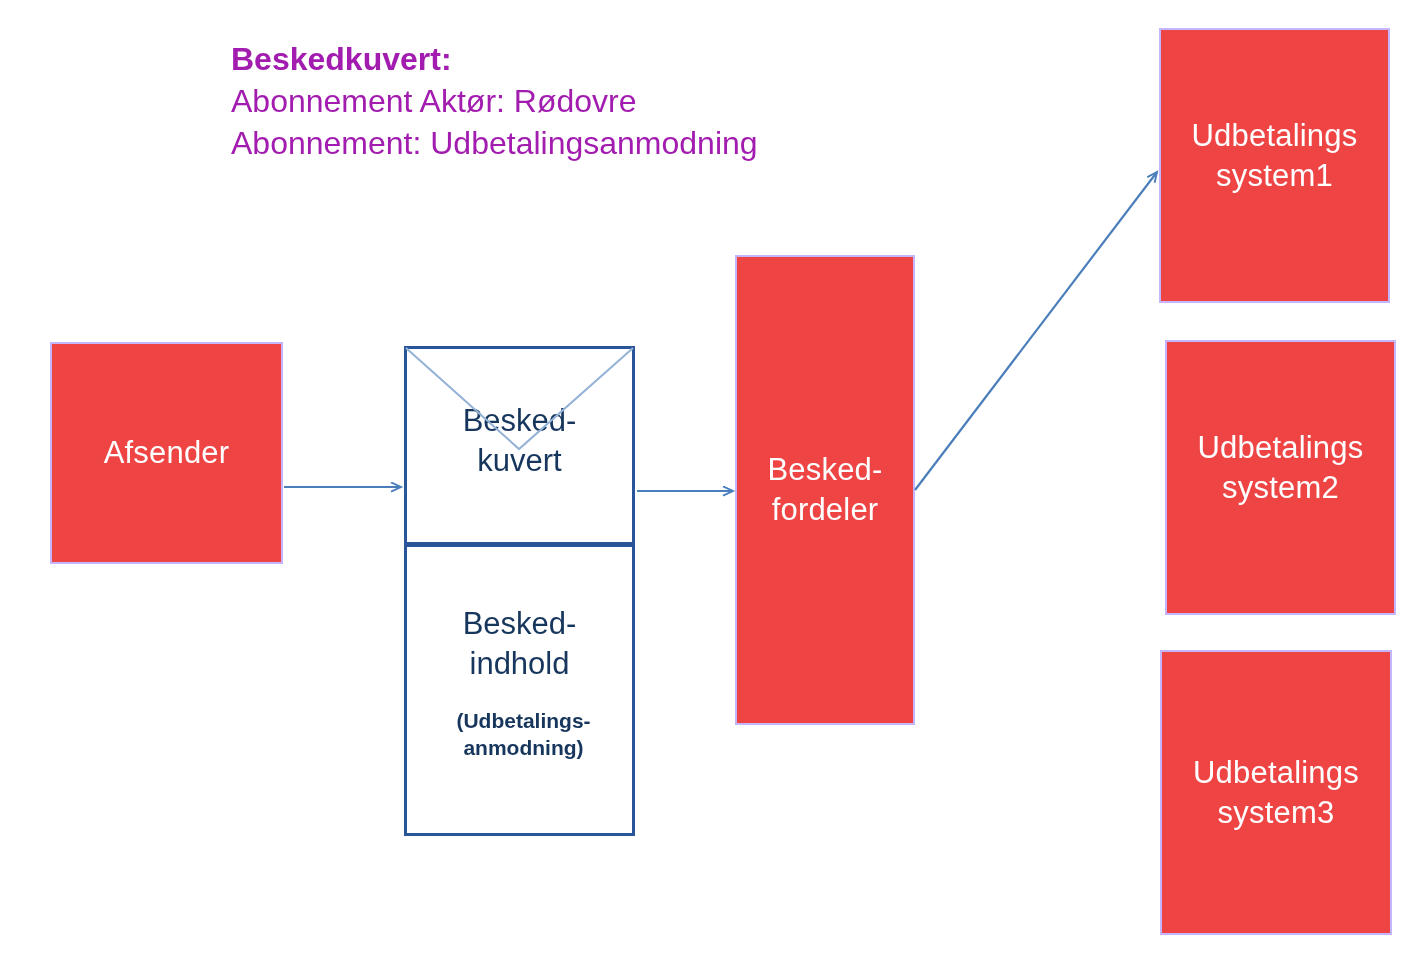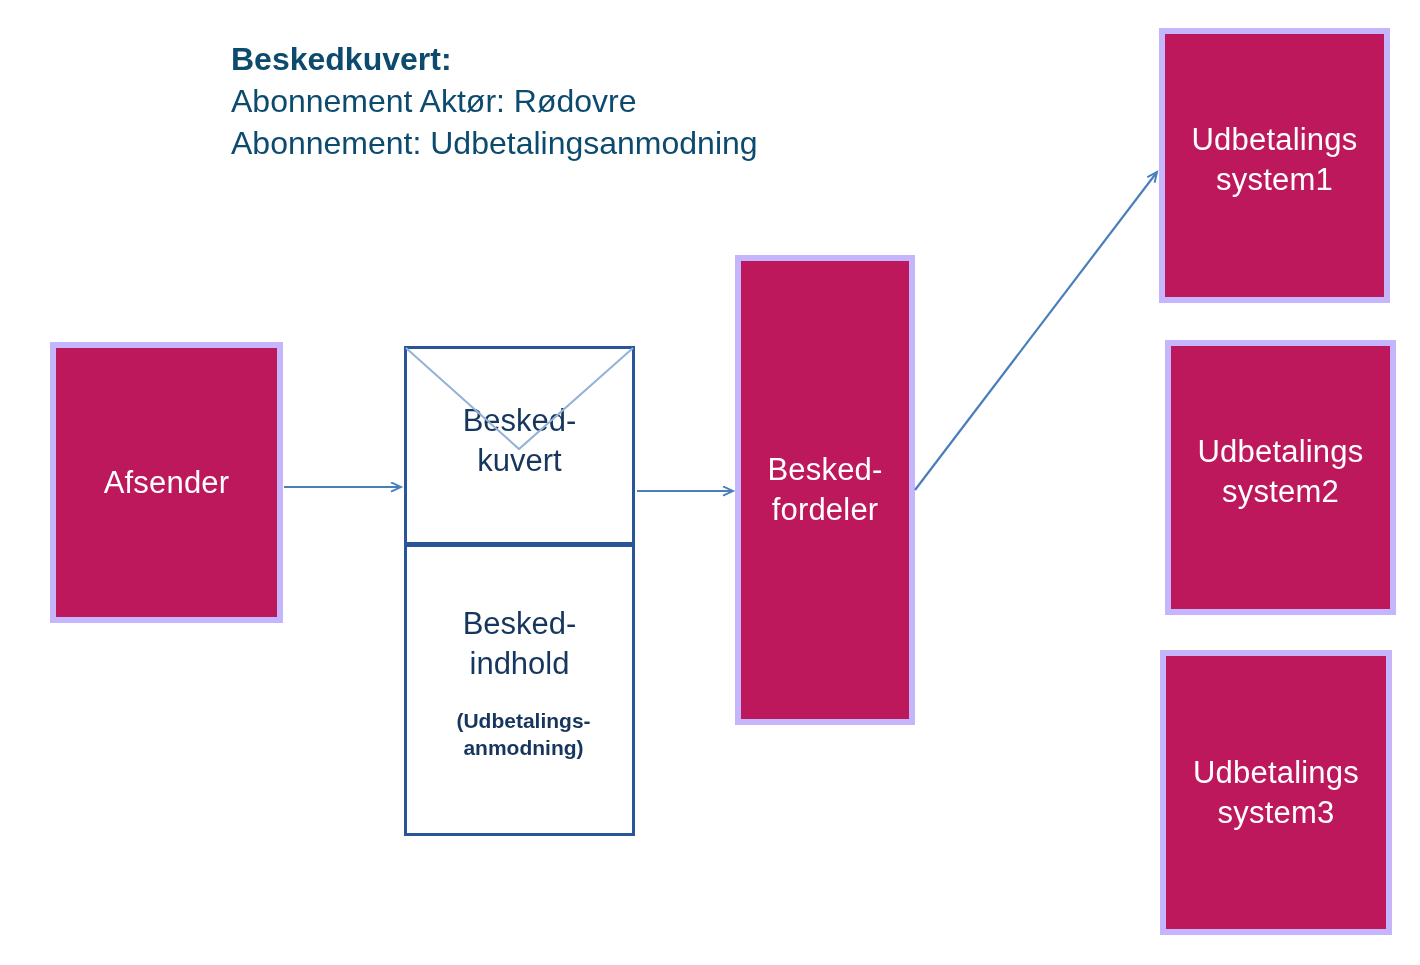--- a/index.html
+++ b/index.html
@@ -18,60 +18,60 @@
     background: #ffffff;
     overflow: hidden;
   }
 
   
   .annotation {
     position: absolute;
     left: 231px;
     top: 38px;
     width: 760px;
-    color: #0c4a6e;
+    color: #a21caf;
     font-size: 32px;
     line-height: 1.32;
     white-space: nowrap;
   }
   .annotation .ann-title {
     font-weight: bold;
     display: block;
   }
   .annotation .ann-line {
     display: block;
     font-weight: normal;
   }
 
   
   .fillbox {
     position: absolute;
-    background: #be185d;
-    border: 6px solid #c4b5fd;
+    background: #ef4444;
+    border: 2px solid #c4b5fd;
     box-sizing: border-box;
     display: flex;
     align-items: center;
     justify-content: center;
     text-align: center;
     color: #ffffff;
     font-size: 31px;
     line-height: 1.28;
     letter-spacing: 0.2px;
   }
   .fillbox .label {
     display: block;
     white-space: pre-line;
     padding: 0 6px;
   }
   .fillbox.align-upper {
     align-items: flex-start;
     padding-top: 86px;
   }
 
-  #box-afsender   { left: 50px;   top: 342px; width: 233px; height: 281px; }
+  #box-afsender   { left: 50px;   top: 342px; width: 233px; height: 222px; }
   #box-fordeler   { left: 735px;  top: 255px; width: 180px; height: 470px; }
   #box-system1    { left: 1159px; top: 28px;  width: 231px; height: 275px; }
   #box-system2    { left: 1165px; top: 340px; width: 231px; height: 275px; }
   #box-system3    { left: 1160px; top: 650px; width: 232px; height: 285px; }
 
   
   .openbox {
     position: absolute;
     background: #ffffff;
     border: 3px solid #2a5699;

